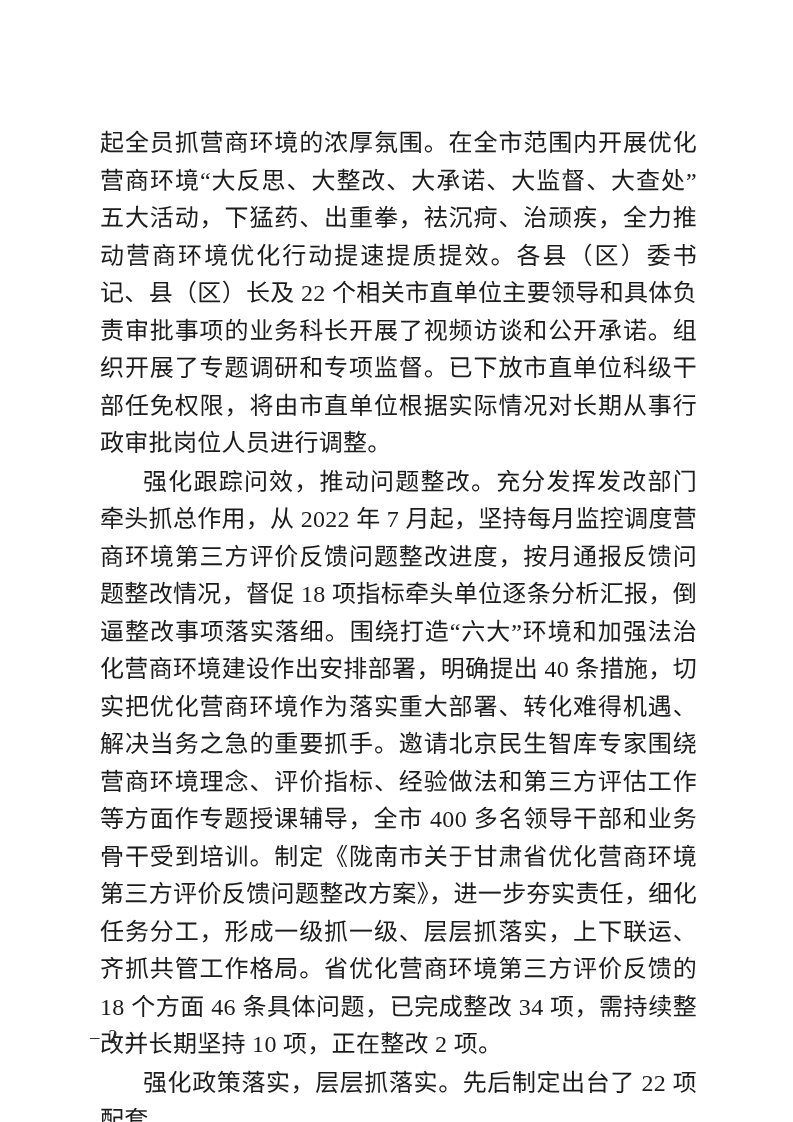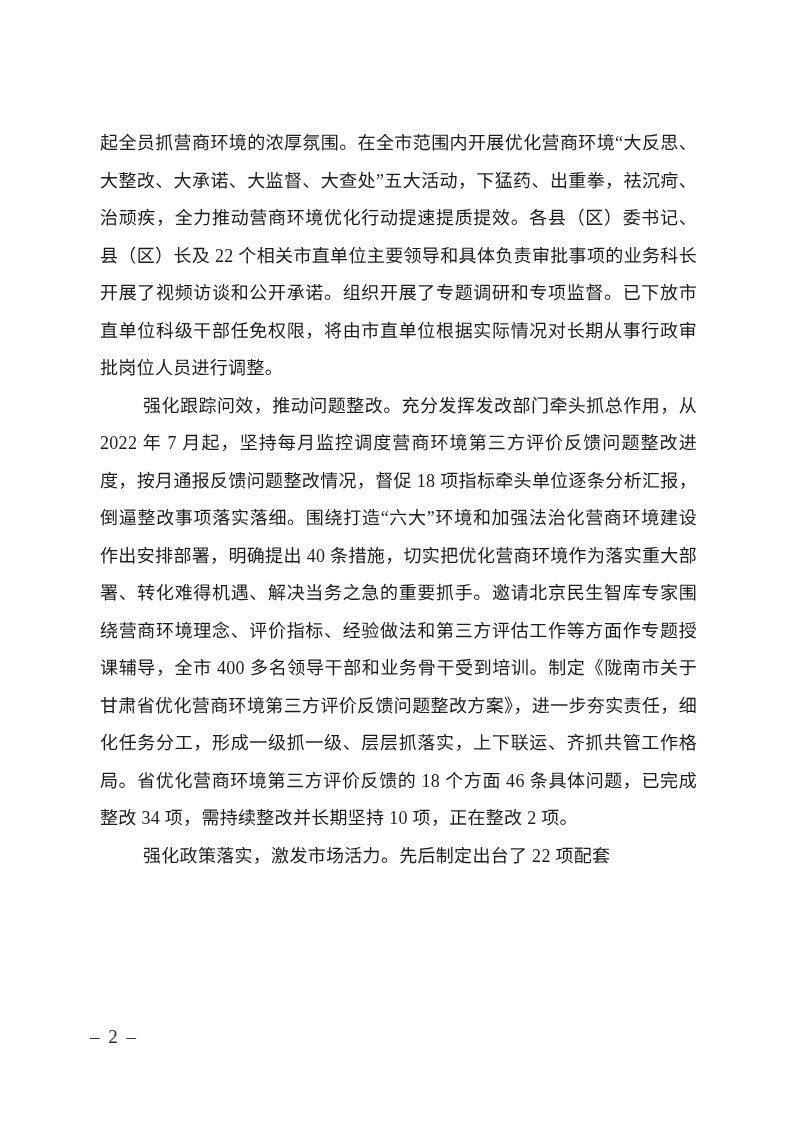--- a/index.html
+++ b/index.html
@@ -17,21 +17,21 @@
     font-family: "Liberation Serif", "DejaVu Serif", serif;
   }
   .doc-body {
     position: absolute;
     left: 100px;
     top: 125px;
     width: 597px;
   }
   .para {
     margin: 0;
-    font-size: 18px;
+    font-size: 24px;
     line-height: 37.5px;
     text-align: justify;
     text-justify: inter-ideograph;
     letter-spacing: 0.3px;
     word-break: break-all;
     color: #1c1c1c;
   }
   .para.indent {
     text-indent: 43px;
   }
@@ -54,19 +54,19 @@
 <body>
 
 <div class="page">
 
   <div class="doc-body">
 
     <p class="para"><span>起全员抓营商环境的浓厚氛围。在全市范围内开展优化营商环境“大反思、大整改、大承诺、大监督、大查处”五大活动，下猛药、出重拳，祛沉疴、治顽疾，全力推动营商环境优化行动提速提质提效。各县（区）委书记、县（区）长及 22 个相关市直单位主要领导和具体负责审批事项的业务科长开展了视频访谈和公开承诺。组织开展了专题调研和专项监督。已下放市直单位科级干部任免权限，将由市直单位根据实际情况对长期从事行政审批岗位人员进行调整。</span></p>
 
     <p class="para indent"><span class="lead">强化跟踪问效，推动问题整改。</span><span>充分发挥发改部门牵头抓总作用，从 2022 年 7 月起，坚持每月监控调度营商环境第三方评价反馈问题整改进度，按月通报反馈问题整改情况，督促 18 项指标牵头单位逐条分析汇报，倒逼整改事项落实落细。围绕打造“六大”环境和加强法治化营商环境建设作出安排部署，明确提出 40 条措施，切实把优化营商环境作为落实重大部署、转化难得机遇、解决当务之急的重要抓手。邀请北京民生智库专家围绕营商环境理念、评价指标、经验做法和第三方评估工作等方面作专题授课辅导，全市 400 多名领导干部和业务骨干受到培训。制定《陇南市关于甘肃省优化营商环境第三方评价反馈问题整改方案》，进一步夯实责任，细化任务分工，形成一级抓一级、层层抓落实，上下联运、齐抓共管工作格局。省优化营商环境第三方评价反馈的 18 个方面 46 条具体问题，已完成整改 34 项，需持续整改并长期坚持 10 项，正在整改 2 项。</span></p>
 
-    <p class="para indent"><span class="lead">强化政策落实，激发市场活力。</span><span>先后制定出台了 22 项配套</span></p>
+    <p class="para indent"><span class="lead">强化政策落实，层层抓落实。</span><span>先后制定出台了 22 项配套</span></p>
 
   </div>
 
   <div class="page-number">– 2 –</div>
 
 </div>
 
 </body></html>

